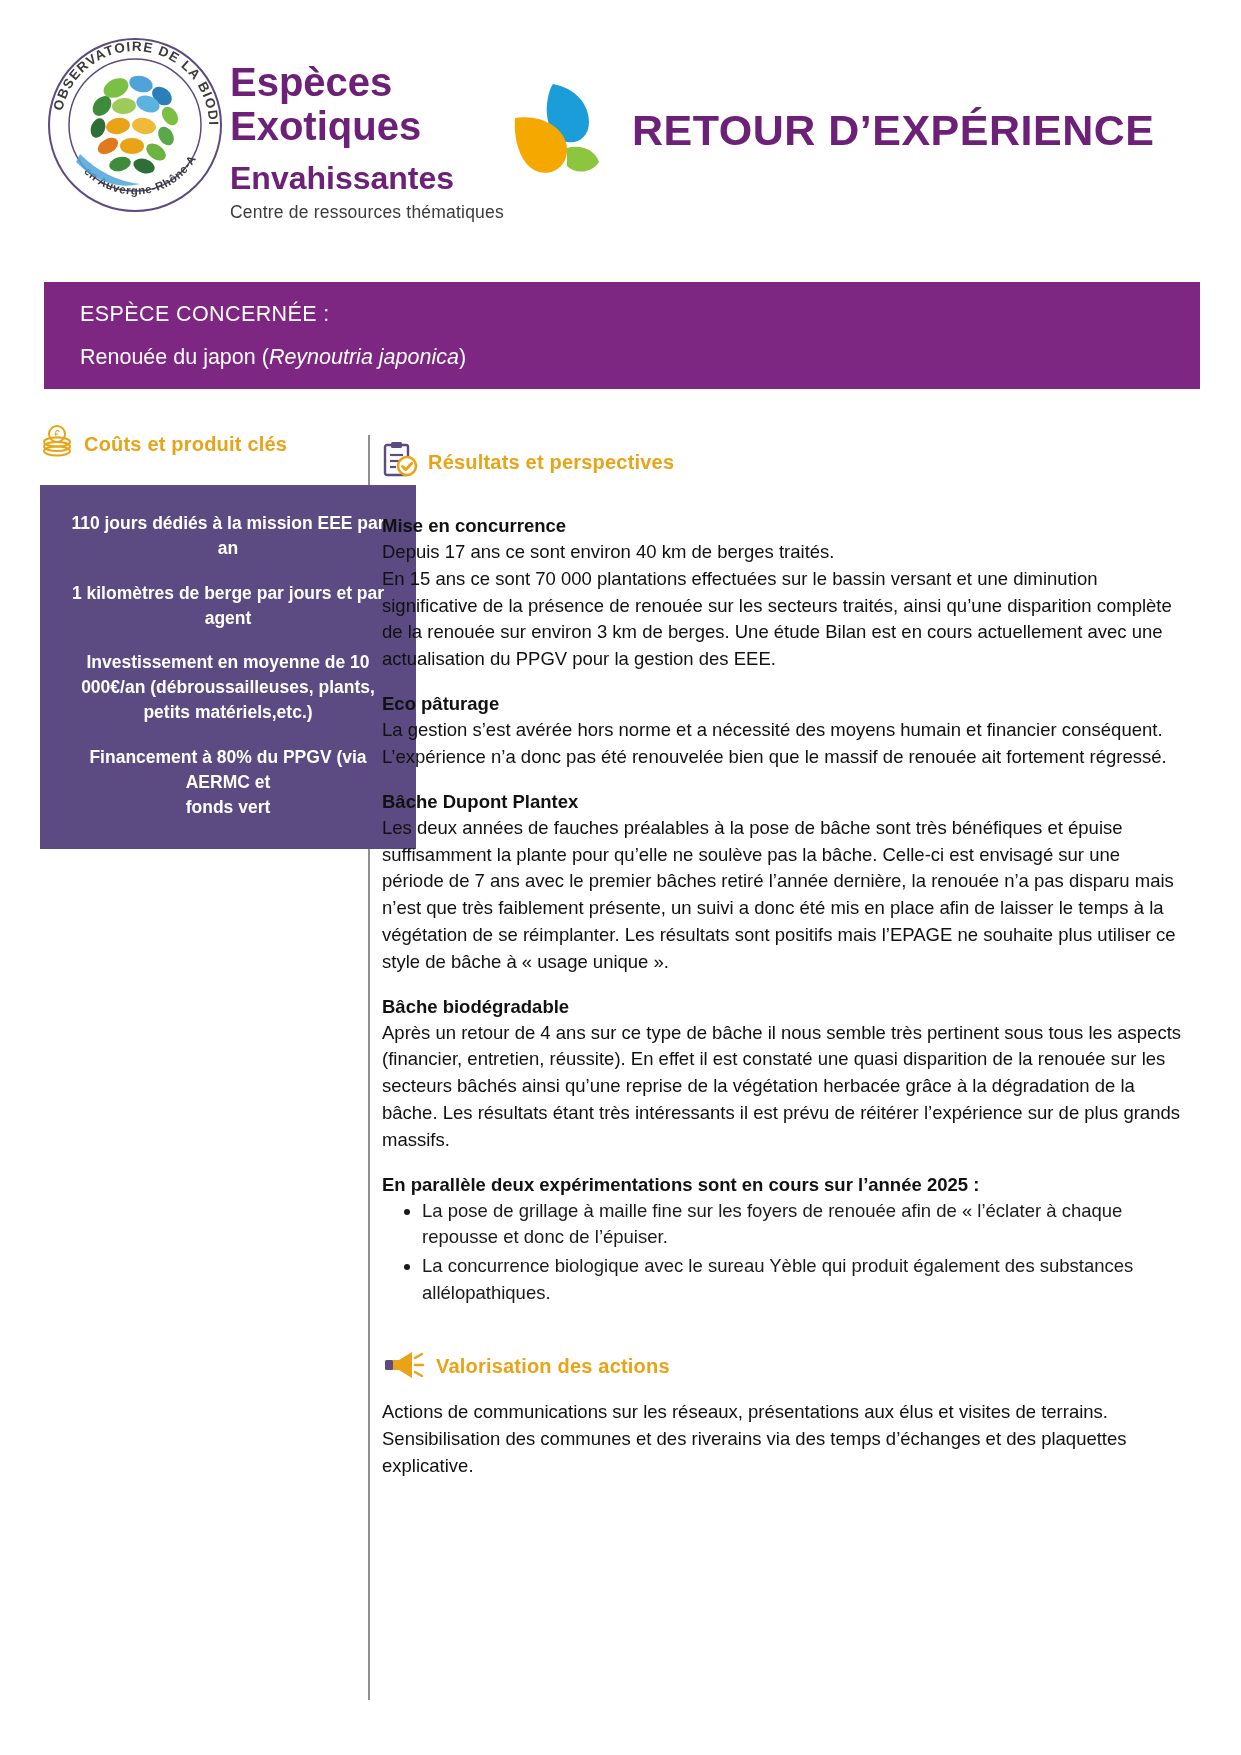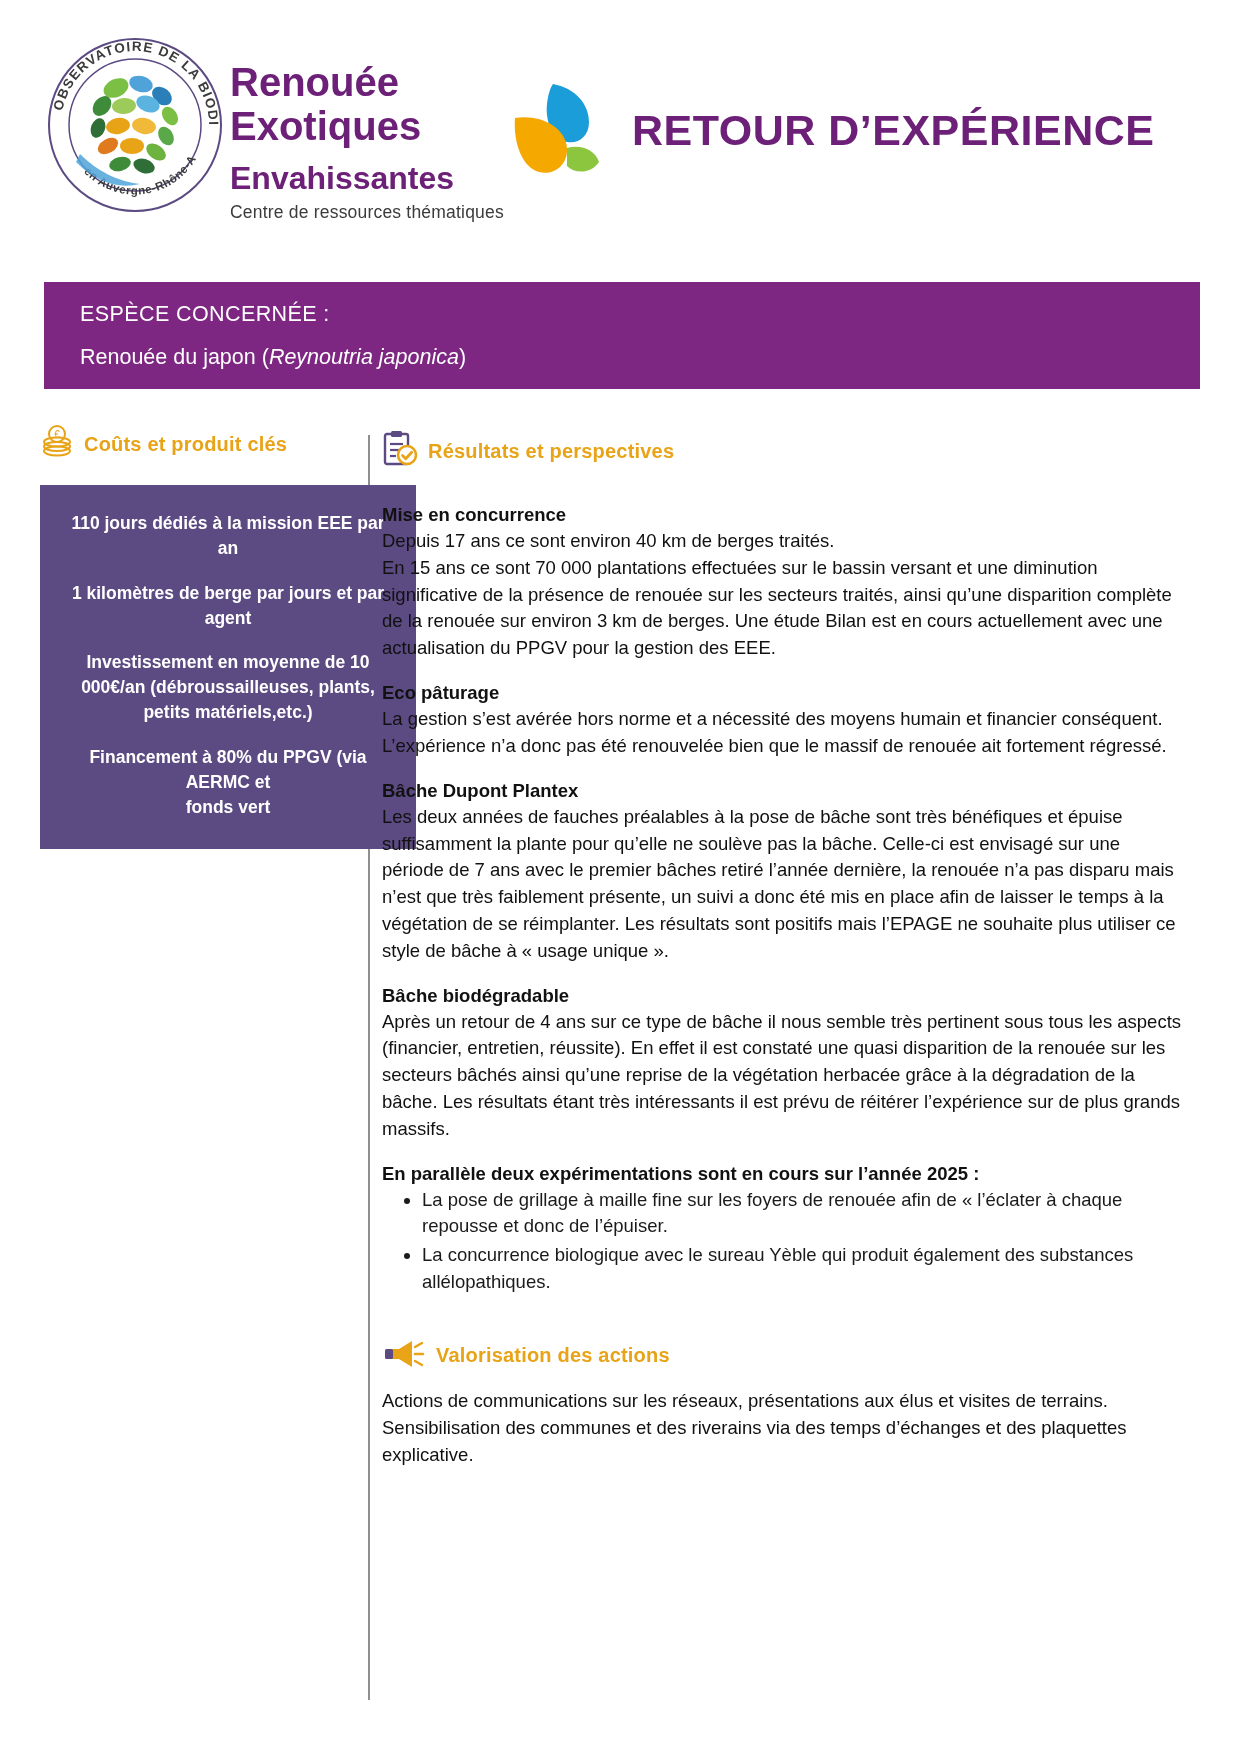--- a/index.html
+++ b/index.html
@@ -99,21 +99,21 @@
   }
   .col-left {
     position: absolute;
     left: 40px;
     top: 0;
     width: 320px;
   }
   .col-right {
     position: absolute;
     left: 382px;
-    top: 5px;
+    top: 16px;
     width: 800px;
   }
   .divider {
     position: absolute;
     left: 368px;
     top: 10px;
     width: 2px;
     height: 1265px;
     background: #8f8f8f;
   }
@@ -211,21 +211,21 @@
           <ellipse cx="62" cy="110" rx="11" ry="7" fill="#e07a1f" transform="rotate(-30 62 110)"></ellipse>
           <ellipse cx="86" cy="110" rx="12" ry="8" fill="#e8a317" transform="rotate(0 86 110)"></ellipse>
           <ellipse cx="110" cy="116" rx="11" ry="7" fill="#6db33f" transform="rotate(35 110 116)"></ellipse>
           <ellipse cx="74" cy="128" rx="11" ry="7" fill="#3e8c3a" transform="rotate(-15 74 128)"></ellipse>
           <ellipse cx="98" cy="130" rx="11" ry="7" fill="#2f6e36" transform="rotate(18 98 130)"></ellipse>
           <path d="M 34 118 q 26 26 60 30 q -34 8 -64 -22 z" fill="#4fa3d9" opacity="0.85"></path>
         </g>
       </svg>
     </div>
     <div class="logo-text">
-      <div class="l1">Renouée</div>
+      <div class="l1">Espèces</div>
       <div class="l2">Exotiques</div>
       <div class="l3">Envahissantes</div>
       <div class="logo-sub">Centre de ressources thématiques</div>
     </div>
   </div>
 
   <div class="title-block">
     <div class="leaf-mark">
       <svg width="105" height="105" viewBox="0 0 105 105">
         <path d="M48 6 C70 10 84 26 84 44 C84 58 74 66 62 64 C48 62 40 44 42 26 C43 17 45 10 48 6 Z" fill="#1b9dd9"></path>

